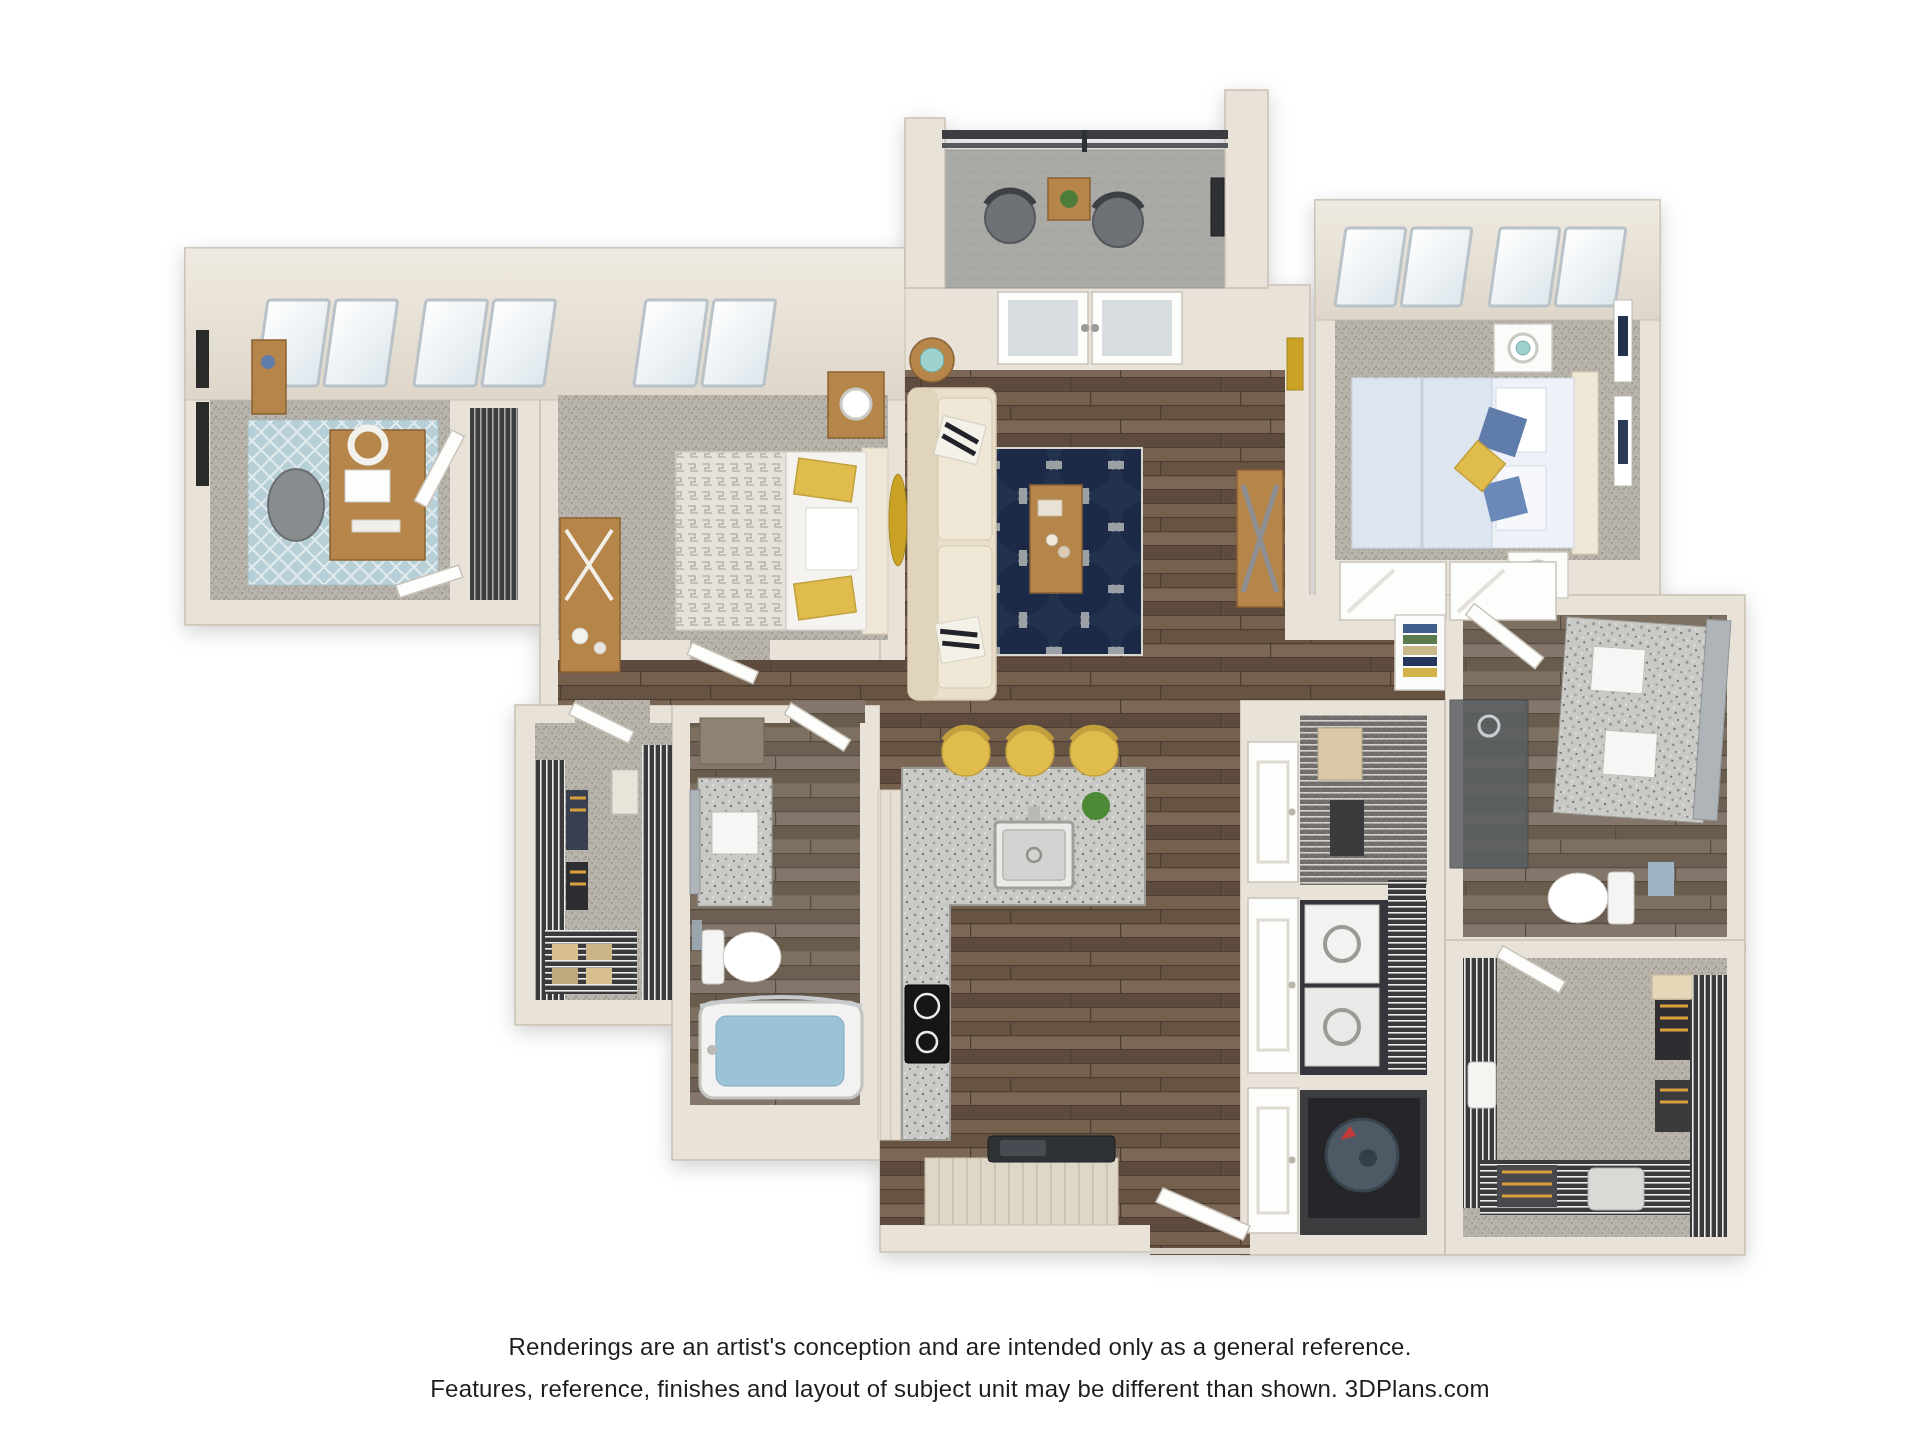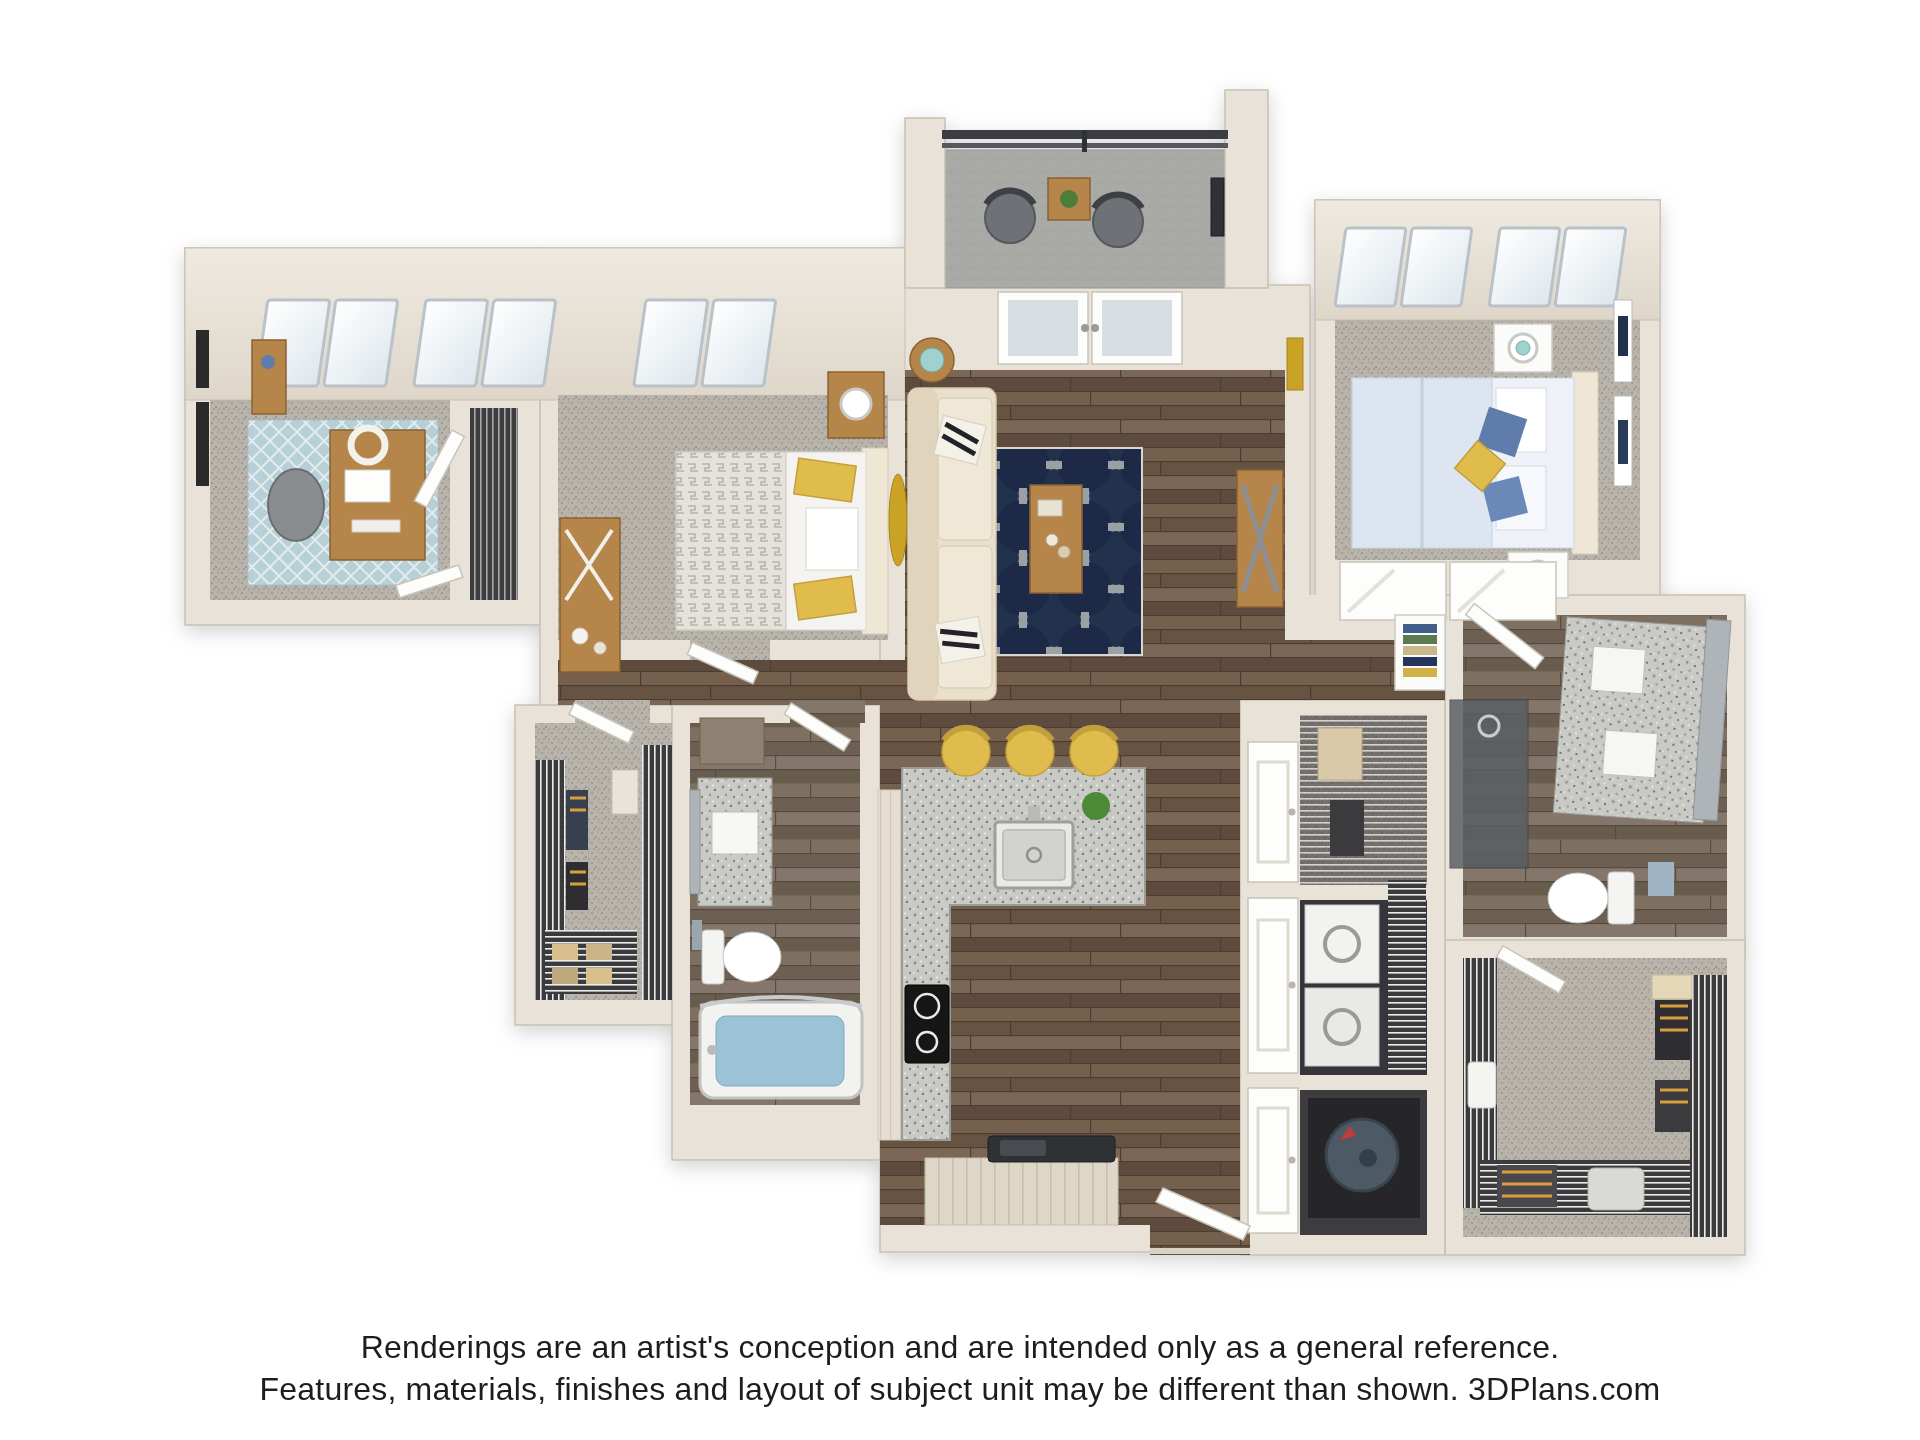--- a/index.html
+++ b/index.html
@@ -1,21 +1,21 @@
 <!DOCTYPE html>
 <html style="--page-bg: #ffffff; --text: #1d1d1d; --wall: #e8e2d8; --wallEdge: #c9c0b2; --sofa: #eadfcb; --woodFurn: #b5854a; --woodFurnDark: #8a6234; --accentYellow: #e0bc4e; --pillowBlue: #5f7cab; --bedBlue: #dde6f0; --lampTeal: #9fd2cf; --railing: #3b3e42; --glass: #d7dde0; --water: #9cc2d6; --dark: #2f3136; --rugNavy: #22304e; --rugWhite: #eceae2; --carpet: #b8b3ab; --wood: #6d5847; --granite: #c9c9c5; --concrete: #a9a9a5; --artNavy: #21304e; --hanger: #d99f3e;"><head>
 <meta charset="utf-8">
 <style>
   html,body{margin:0;padding:0;background:#ffffff;}
   .page{position:relative;width:1920px;height:1440px;background:var(--page-bg,#ffffff);overflow:hidden;
         font-family:"Liberation Sans", sans-serif;}
   .plan-wrap{position:absolute;left:0;top:0;width:1920px;height:1310px;}
   svg{display:block}
   .caption{position:absolute;left:0;top:1326px;width:1920px;text-align:center;
-           color:var(--text,#1d1d1d);font-size:32px;line-height:42px;letter-spacing:.2px;}
+           color:var(--text,#1d1d1d);font-size:24px;line-height:42px;letter-spacing:.2px;}
   
   .wall{fill:var(--wall,#e8e2d8);stroke:var(--wallEdge,#cbc2b5);stroke-width:1.5;}
   .wall-noline{fill:var(--wall,#e8e2d8);}
   .sofa{fill:var(--sofa,#e9dfcc);stroke:#d4c7ae;stroke-width:1.5;}
   .woodfurn{fill:var(--woodFurn,#b5854a);stroke:var(--woodFurnDark,#8a6234);stroke-width:1.5;}
   .yellow{fill:var(--accentYellow,#e2bf55);stroke:#c2a03c;stroke-width:1.5;}
   .whiteobj{fill:#fbfbf9;stroke:#cfccc4;stroke-width:1.5;}
   .darkobj{fill:var(--dark,#2f3136);stroke:#1e2023;stroke-width:1;}
   .glassobj{fill:var(--glass,#d7dde0);}
   .doorpanel{fill:#fdfdfc;stroke:#c8c4ba;stroke-width:1.5;}
@@ -461,15 +461,15 @@
         <polygon points="1250,1226 1163,1188 1156,1202 1243,1240" class="doorpanel"></polygon>
         <rect x="1150" y="1248" width="100" height="6" fill="#d8d2c6"></rect>
       </g>
 
     </g>
   </svg>
   </div>
 
   <div class="caption">
     <div>Renderings are an artist's conception and are intended only as a general reference.</div>
-    <div>Features, materials, finishes and layout of subject unit may be different than shown. 3DPlans.com</div>
+    <div>Features, reference, finishes and layout of subject unit may be different than shown. 3DPlans.com</div>
   </div>
 </div>
 
 </body></html>

